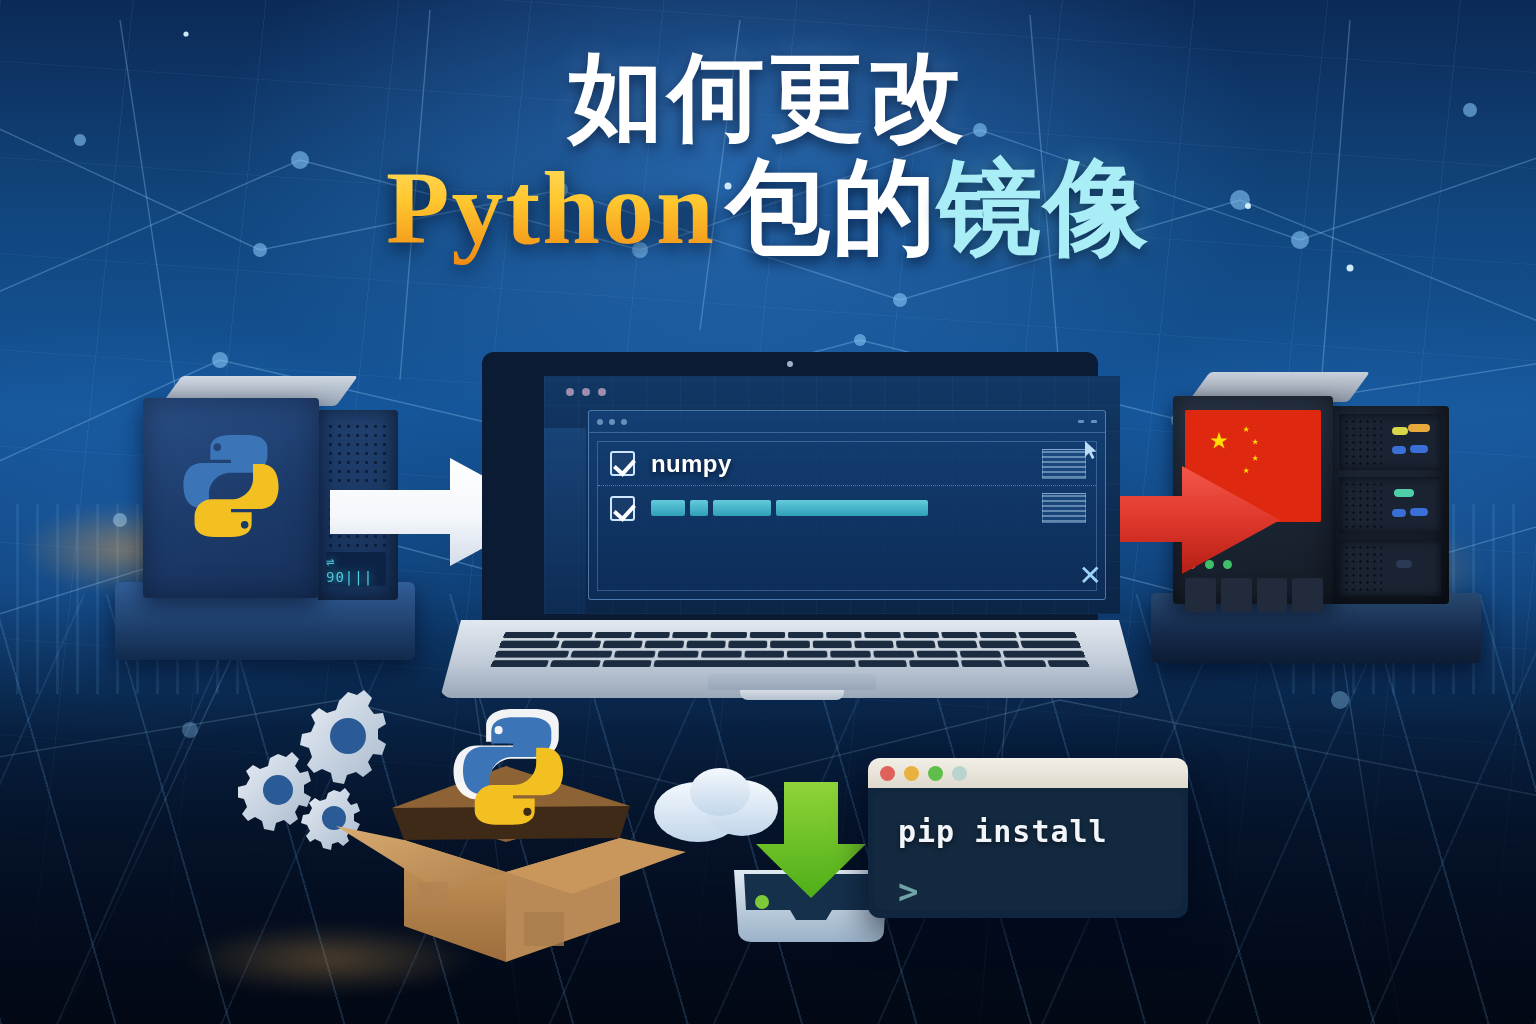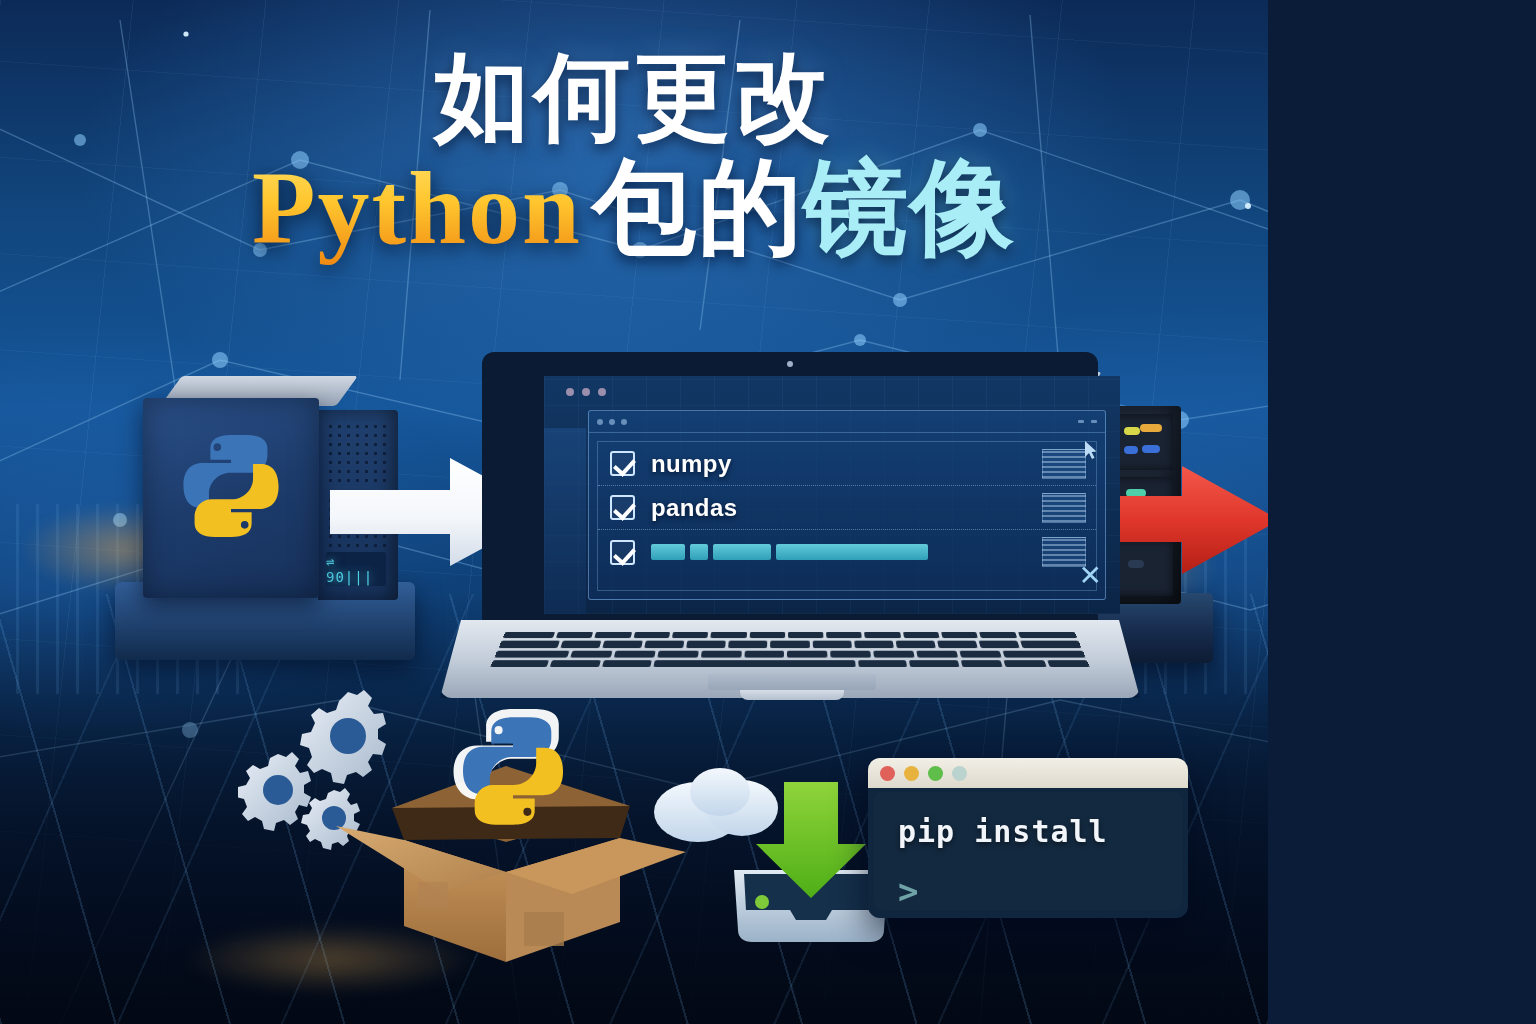--- a/index.html
+++ b/index.html
@@ -4,21 +4,21 @@
 <style>
   * { box-sizing: border-box; margin: 0; padding: 0; }
   html, body {
     width: 1536px; height: 1024px;
     overflow: hidden;
     font-family: "Liberation Sans", sans-serif;
     background: #0a1c38;
   }
   #stage {
     position: relative;
-    width: 1268px; height: 1024px;
+    width: 1536px; height: 1024px;
     overflow: hidden;
     background:
       radial-gradient(ellipse 900px 520px at 50% 18%, rgba(36,104,180,0.85) 0%, rgba(18,62,130,0.5) 45%, rgba(8,30,70,0) 75%),
       linear-gradient(180deg, #0d2b5c 0%, #124277 22%, #10518f 42%, #0c3a6e 62%, #082murky 0%, #071c3c 82%, #050f26 100%);
     background-color: #0b2b55;
   }
   
   .bg-base {
     position: absolute; inset: 0;
     background:
@@ -467,25 +467,20 @@
             </span>
           </div>
           <div class="aw-body">
 
             <div class="pkg-row">
               <span class="chk"></span>
               <span class="pkg-name">numpy</span>
               <span class="pkg-thumb"></span>
             </div>
 
-            <div class="pkg-row">
-              <span class="chk"></span>
-              <span class="pkg-name">pandas</span>
-              <span class="pkg-thumb"></span>
-            </div>
 
 
             <div class="pkg-row">
               <span class="chk"></span>
               <span class="bar-seg-wrap">
                 <span class="bar-seg" style="width:34px"></span>
                 <span class="bar-seg" style="width:18px"></span>
                 <span class="bar-seg" style="width:58px"></span>
                 <span class="bar-seg" style="width:152px"></span>
               </span>

